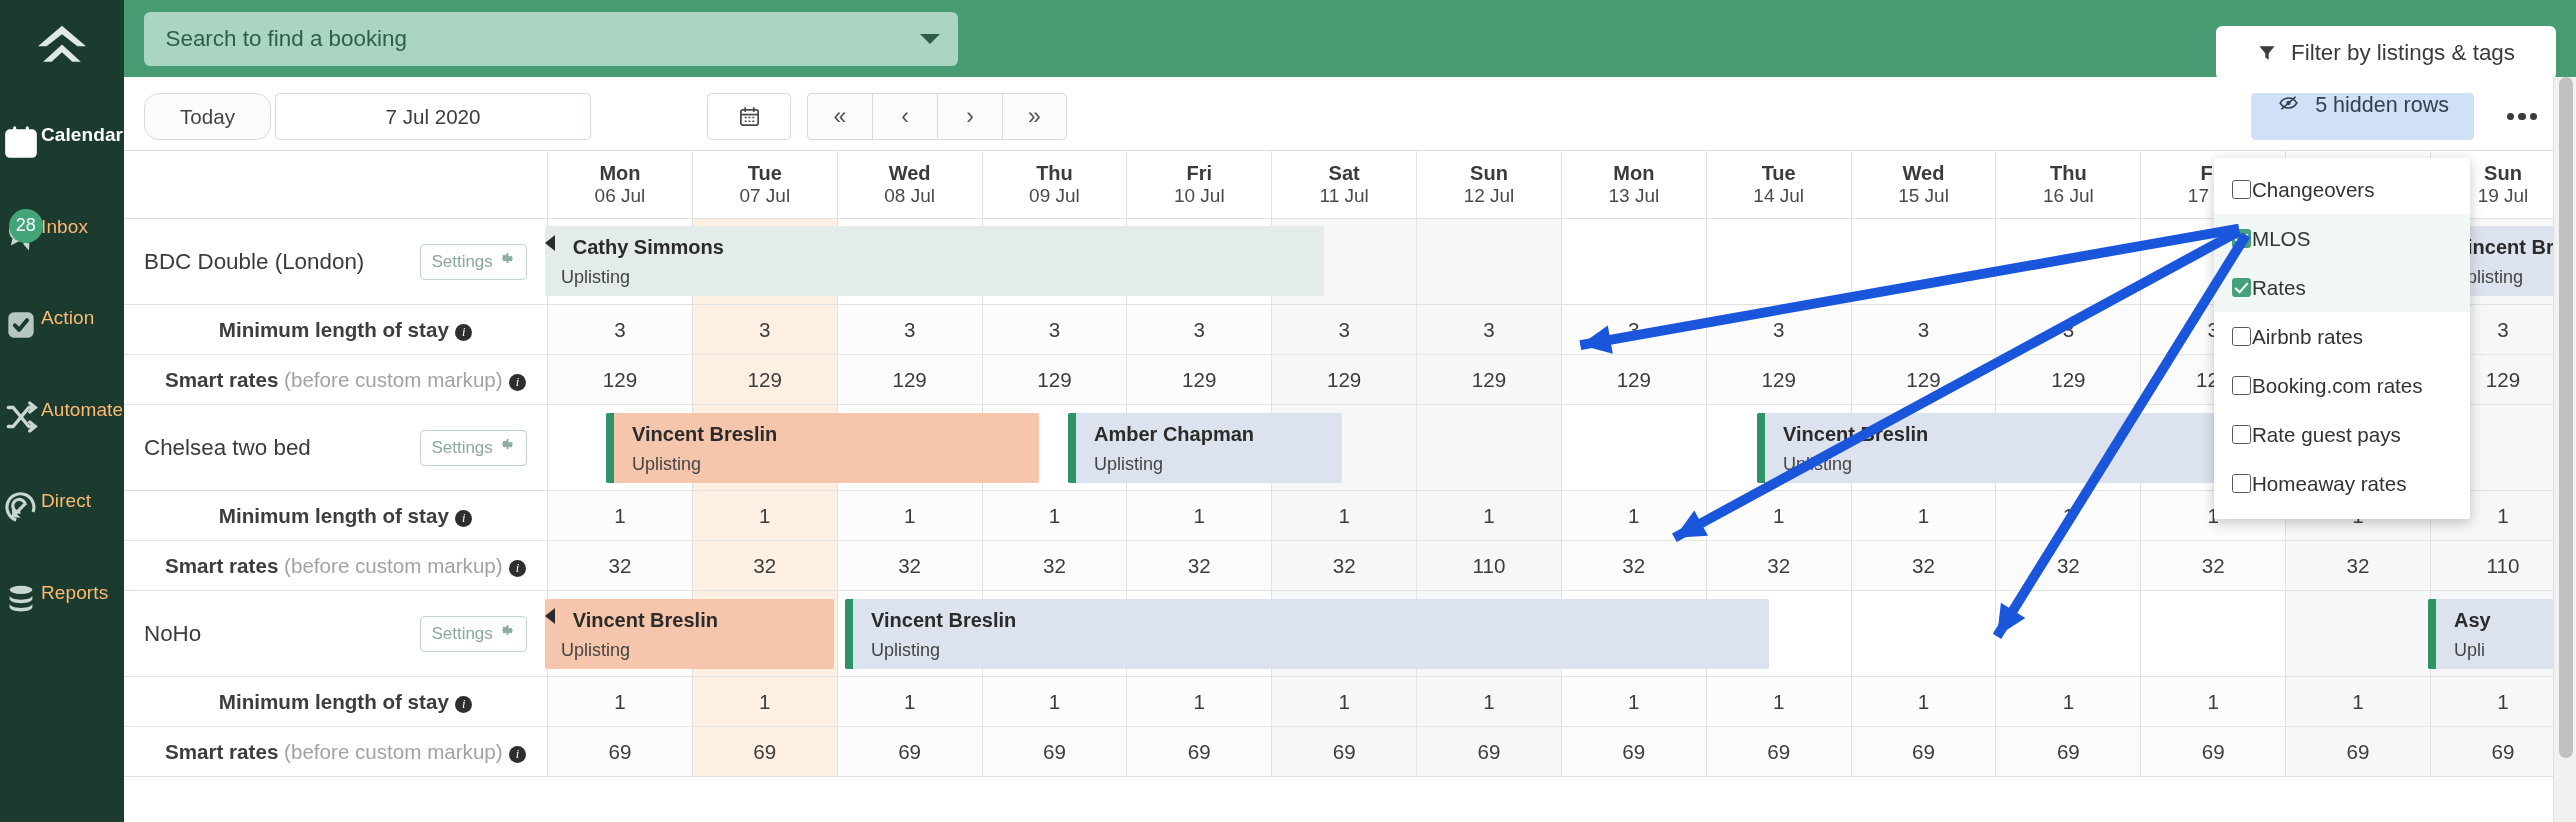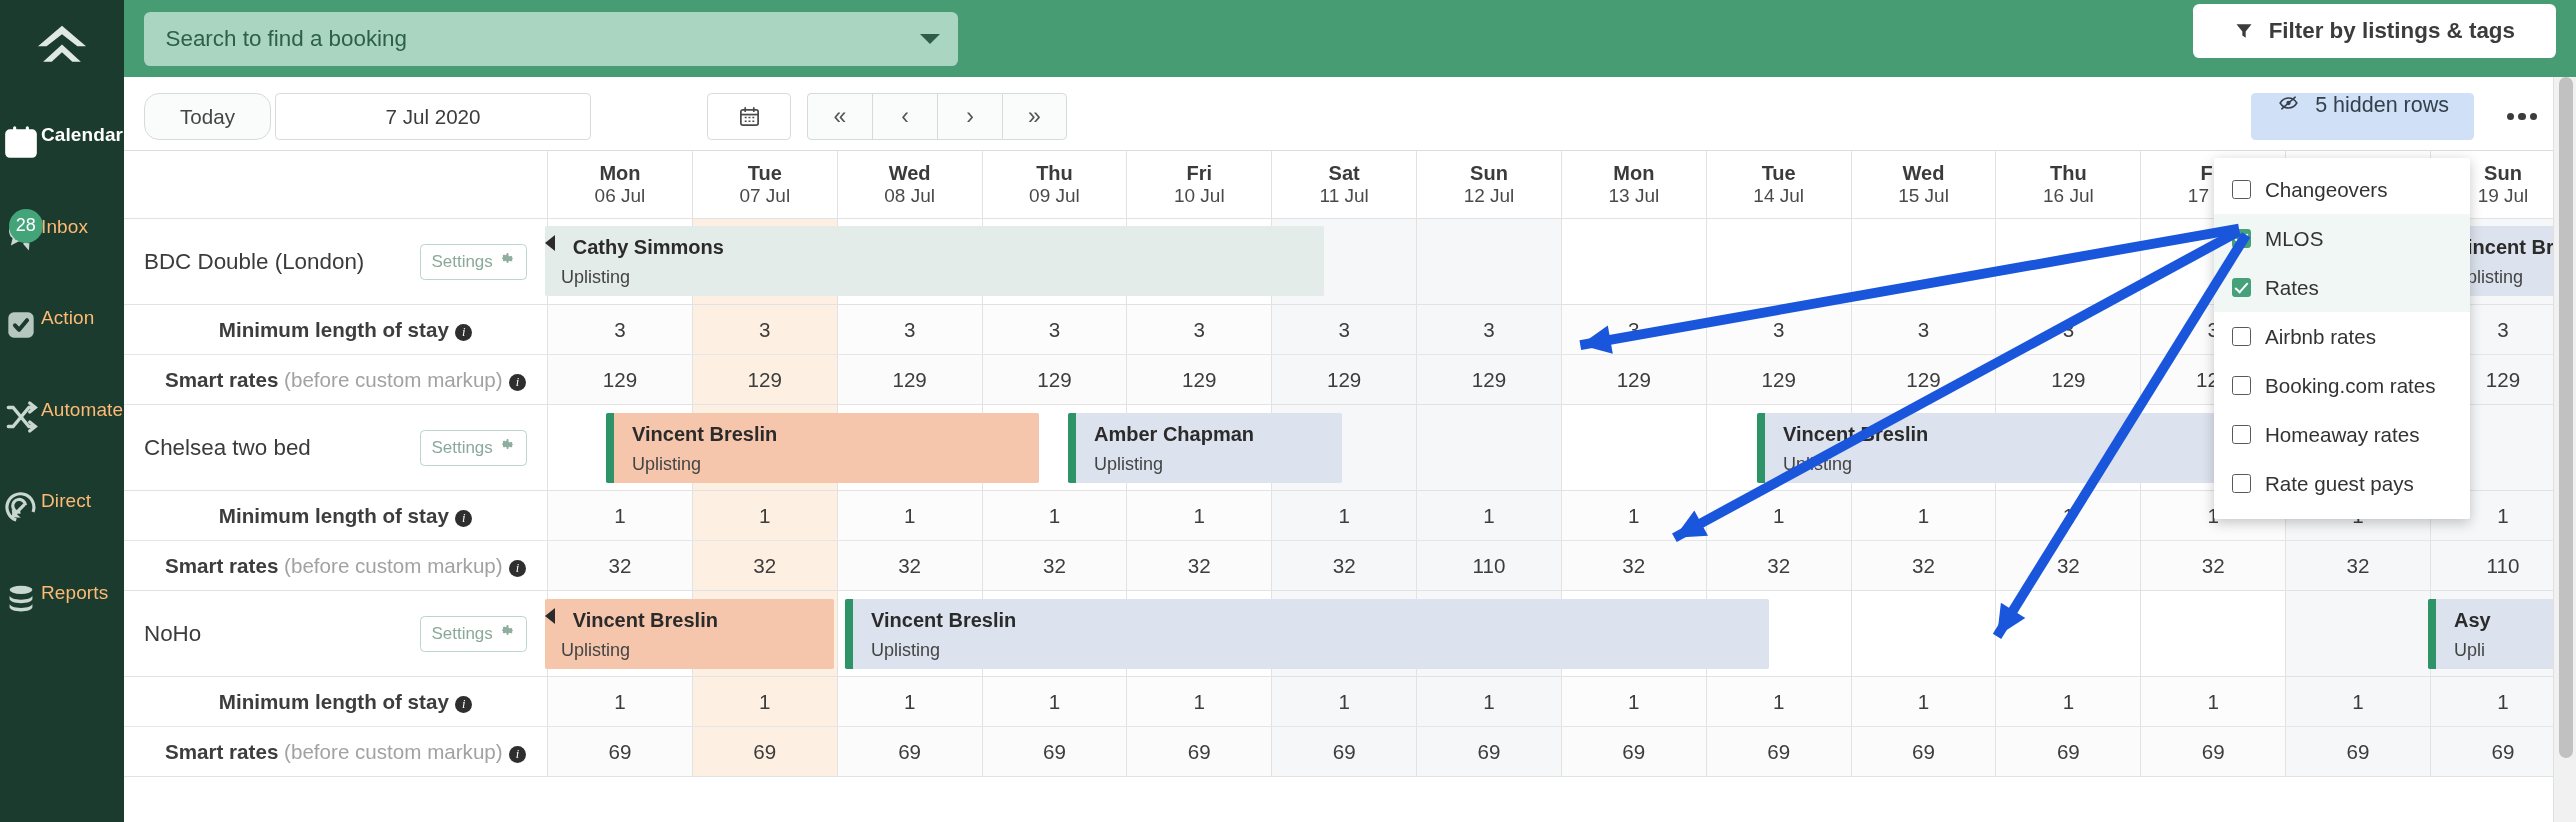--- a/index.html
+++ b/index.html
@@ -50,24 +50,24 @@
     border-radius: 6.3px; display: flex; align-items: center;
     padding: 0 21.5px; color: #2d5f49; font-size: 22.4px; position: relative;
     cursor: text;
   }
   .search-caret {
     position: absolute; right: 18px; top: 50%; transform: translateY(-50%);
     width: 0; height: 0; border-left: 10px solid transparent;
     border-right: 10px solid transparent; border-top: 10px solid #2f5c48;
   }
   .filter-btn {
-    position: absolute; right: 20px; top: 4px;
+    position: absolute; right: 20px; top: 26px;
     height: 54px; background: #fff; border-radius: 6.3px;
     display: flex; align-items: center; justify-content: center;
-    padding: 0 41px; font-size: 22.4px; color: #3c3c3c; gap: 14.3px; cursor: pointer; font-weight: bold;
+    padding: 0 41px; font-size: 22.4px; color: #3c3c3c; gap: 14.3px; cursor: pointer;
   }
   .funnel { width: 20px; height: 20px; }
 
   
   .toolbar { height: 73px; position: relative; background: #fff; }
   .btn {
     position: absolute; top: 16px; height: 47px;
     border: 0.9px solid #d5dbd9; background: #fafbfb;
     display: flex; align-items: center; justify-content: center;
     font-size: 20.6px; color: #454545; cursor: pointer;
@@ -166,21 +166,21 @@
   .c-blue { background: #dde3ee; }
 
   
   .dropdown {
     position: absolute; z-index: 40;
     width: 256px; background: #fff;
     box-shadow: 0 3.6px 12.5px rgba(0,0,0,.22);
     border-radius: 1.8px; padding: 7.2px 0 10.8px 0;
   }
   .dd-item {
-    display: flex; align-items: center; gap: 14px;
+    display: flex; align-items: center; gap: 1px;
     padding: 12.5px 0 12.5px 18px; font-size: 20.6px; color: #333; cursor: pointer;
   }
   .dd-item.checked { background: #f1f7f4; }
   .cbox {
     width: 19px; height: 19px; border: 1.8px solid #5a5a5a; border-radius: 2.7px;
     flex: 0 0 19px; background: #fff; position: relative;
   }
   .cbox.on { background: #44a179; border-color: #44a179; }
   .cbox.on::after {
     content: ""; position: absolute; left: 4.5px; top: 0.9px;
@@ -639,25 +639,25 @@
         <div class="dd-item">
           <span class="cbox"></span>
           <span>Airbnb rates</span>
         </div>
         <div class="dd-item">
           <span class="cbox"></span>
           <span>Booking.com rates</span>
         </div>
         <div class="dd-item">
           <span class="cbox"></span>
-          <span>Homeaway rates</span>
+          <span>Rate guest pays</span>
         </div>
         <div class="dd-item">
           <span class="cbox"></span>
-          <span>Rate guest pays</span>
+          <span>Homeaway rates</span>
         </div>
       </div>
 
     <svg class="arrows" viewBox="0 0 2736 918">
       <g id="arrow-group" fill="none" stroke="#1a56db" stroke-width="11">
           <line x1="2360" y1="255" x2="1625" y2="385" stroke="#1a56db" stroke-width="11"></line>
           <polygon points="0,0 -34,-16 -34,16" fill="#1a56db" stroke="none" transform="translate(1625,385) rotate(169.96978668026716)"></polygon>
           <line x1="2360" y1="258" x2="1730" y2="600" stroke="#1a56db" stroke-width="11"></line>
           <polygon points="0,0 -34,-16 -34,16" fill="#1a56db" stroke="none" transform="translate(1730,600) rotate(151.50436138175502)"></polygon>
           <line x1="2368" y1="262" x2="2090" y2="710" stroke="#1a56db" stroke-width="11"></line>

